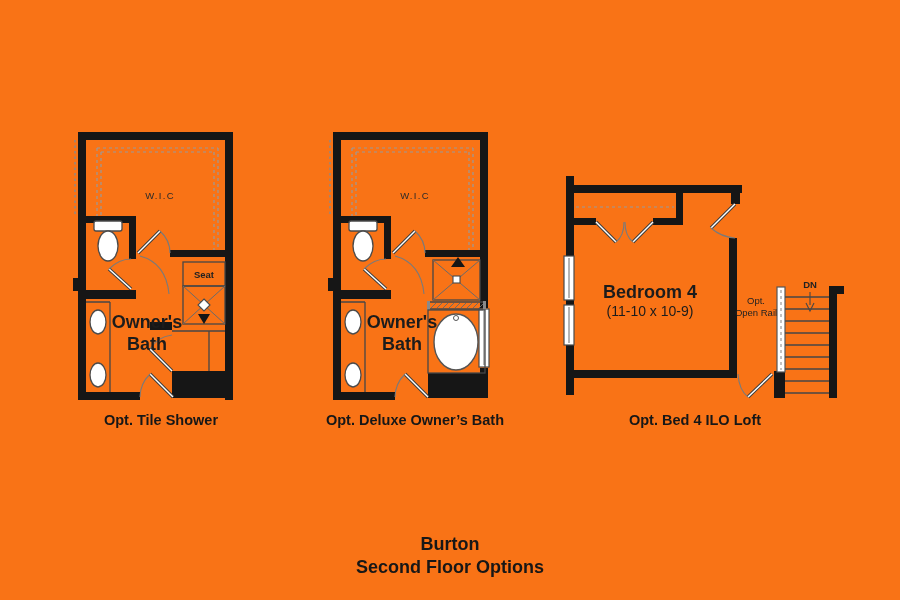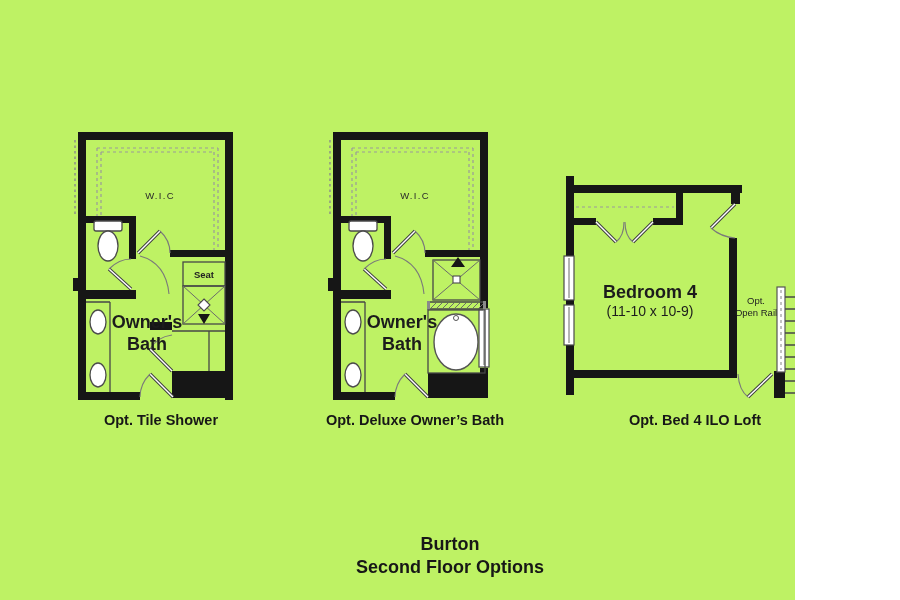--- a/index.html
+++ b/index.html
@@ -1,16 +1,16 @@
 <!DOCTYPE html>
 <html><head>
 <meta charset="utf-8">
 <style>
   html,body{margin:0;padding:0;background:#ffffff;}
-  .sheet{position:relative;width:795px;height:600px;background:#bef264;overflow:hidden;
+  .sheet{position:relative;width:900px;height:600px;background:#f97316;overflow:hidden;
          font-family:"Liberation Sans", sans-serif;}
   svg text{font-family:"Liberation Sans", sans-serif;fill:#1d1d1d;}
   .wall{fill:#161616;stroke:none;}
   .thin{stroke:#474747;stroke-width:1.3;fill:none;}
   .thin-lt{stroke:#6b6b6b;stroke-width:1;fill:none;}
   .fix{fill:#ffffff;stroke:#4a4a4a;stroke-width:1.3;}
   .dash{stroke:#9a9a9a;stroke-width:1.2;fill:none;stroke-dasharray:3 3;}
   .dash2{stroke:#8a8a8a;stroke-width:1.4;fill:none;stroke-dasharray:2.5 3;}
   .arc{stroke:#7a7a7a;stroke-width:1.1;fill:none;}
   .panel-outer{stroke:#3c3c3c;stroke-width:3.4;fill:none;stroke-linecap:butt;}

